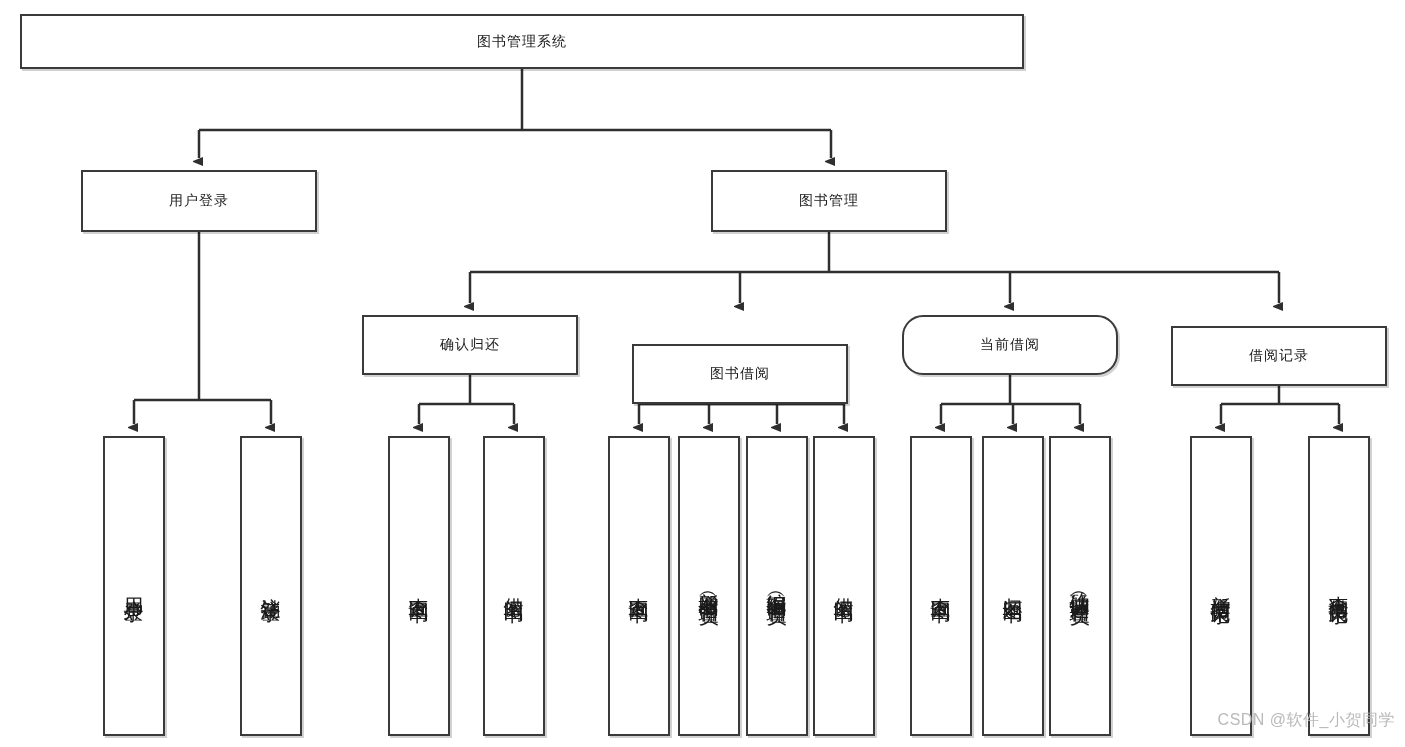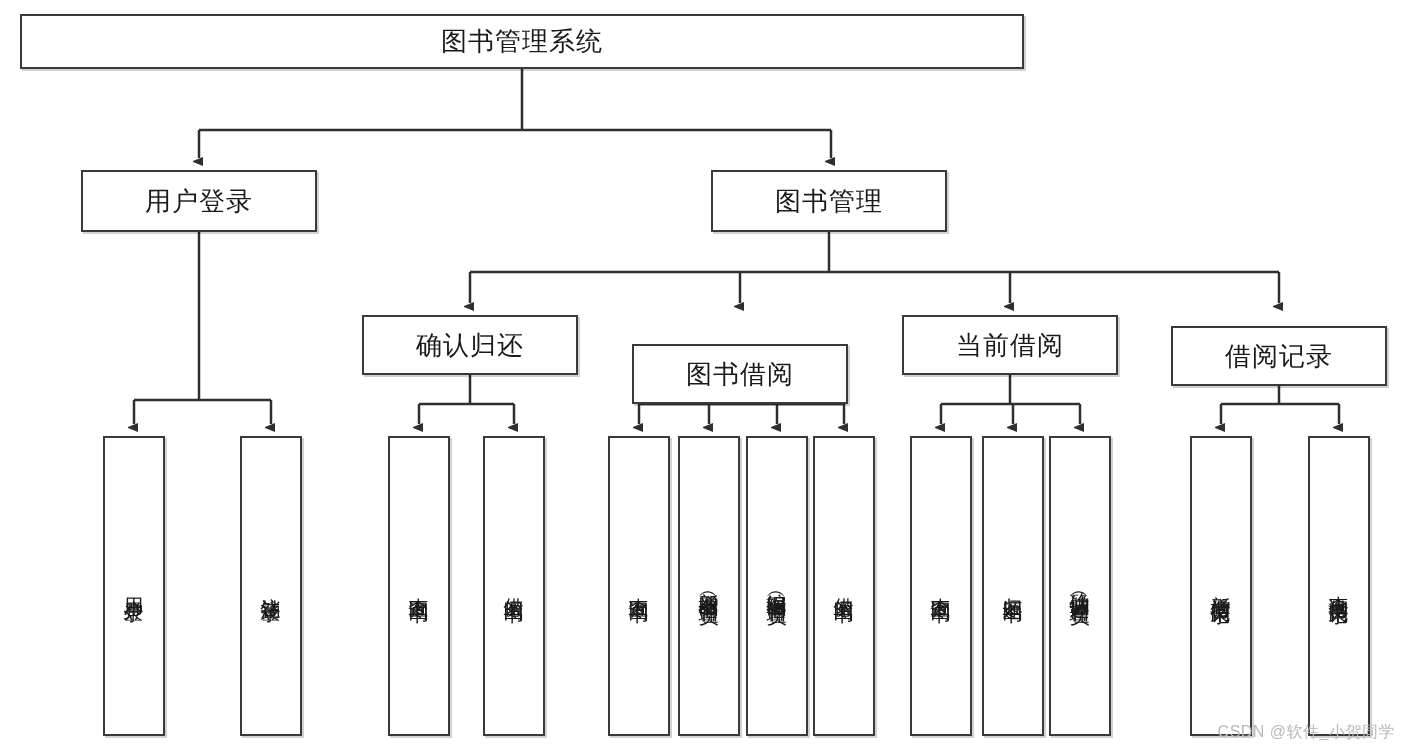--- a/index.html
+++ b/index.html
@@ -30,41 +30,41 @@
     box-sizing: border-box;
     background: #ffffff;
     border: 2px solid #3a3a3a;
     display: flex;
     align-items: center;
     justify-content: center;
     color: #1a1a1a;
     box-shadow: 2px 2px 0 rgba(0,0,0,0.18);
   }
   .node.h {
-    font-size: 26px;
+    font-size: 14px;
     letter-spacing: 1px;
   }
   .node.v {
     writing-mode: vertical-rl;
     text-orientation: upright;
     font-size: 20px;
     letter-spacing: 2px;
     padding: 6px 0;
     line-height: 1.0;
   }
   .node.v .vtxt {
     writing-mode: vertical-rl;
     text-orientation: upright;
     white-space: nowrap;
     display: block;
   }
   .watermark {
     position: absolute;
     right: 10px;
-    bottom: 4px;
+    bottom: 16px;
     font-size: 16px;
     color: #b9b9b9;
     white-space: nowrap;
     letter-spacing: 0.5px;
   }
 </style>
 </head>
 <body>
 
 <div id="canvas">
@@ -129,21 +129,21 @@
   <div class="node h" id="node-l2-1" style="left: 711px; top: 170px; width: 236px; height: 62px;">
     <span>图书管理</span>
   </div>
 
   <div class="node h" id="node-l3-0" style="left: 362px; top: 315px; width: 216px; height: 60px;">
     <span>确认归还</span>
   </div>
   <div class="node h" id="node-l3-1" style="left: 632px; top: 315px; width: 216px; height: 60px; margin-top: 29px;">
     <span>图书借阅</span>
   </div>
-  <div class="node h" id="node-l3-2" style="left: 902px; top: 315px; width: 216px; height: 60px;">
+  <div class="node h" id="node-l3-2" style="left: 902px; top: 315px; width: 216px; height: 60px; border-radius: 21px;">
     <span>当前借阅</span>
   </div>
   <div class="node h" id="node-l3-3" style="left: 1171px; top: 315px; width: 216px; height: 60px; margin-top: 11px;">
     <span>借阅记录</span>
   </div>
 
   <div class="node v" id="node-leaf-0" style="left: 103px; top: 436px; width: 62px; height: 300px;">
     <span class="vtxt">用户登录</span>
   </div>
   <div class="node v" id="node-leaf-1" style="left: 240px; top: 436px; width: 62px; height: 300px;">

